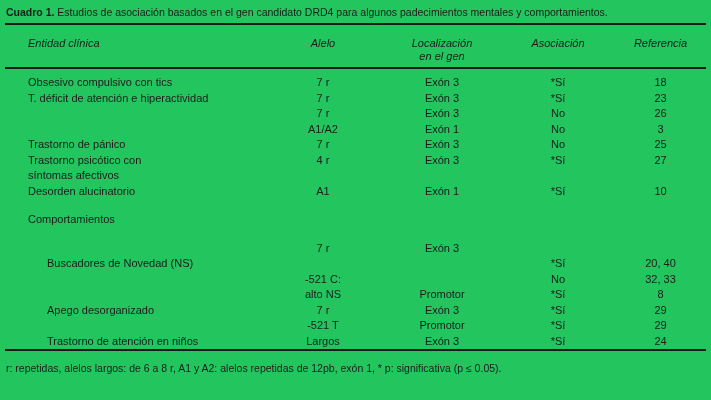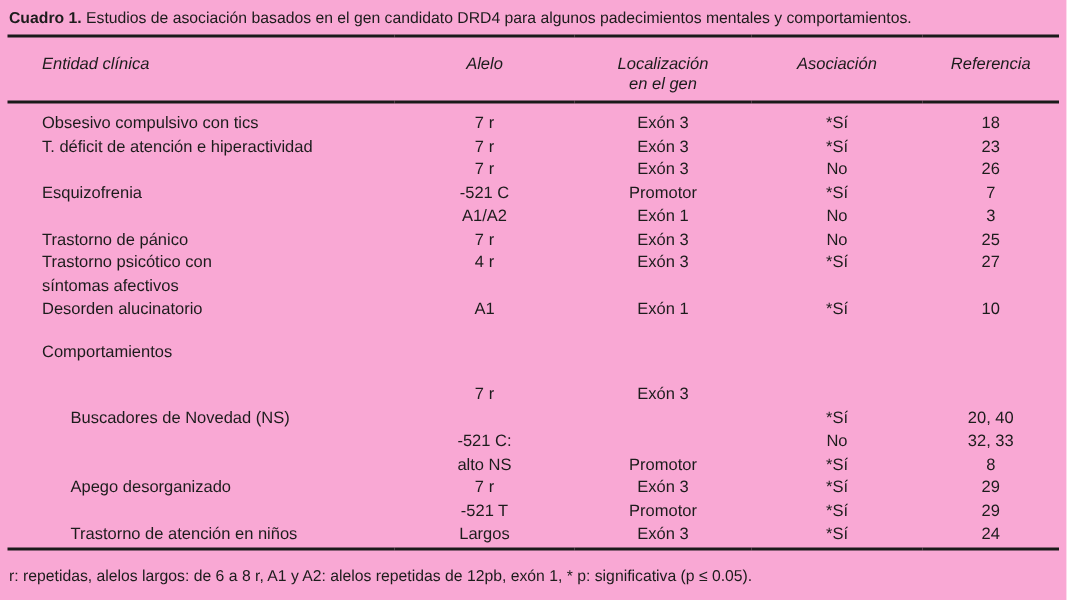--- a/index.html
+++ b/index.html
@@ -1,20 +1,20 @@
 <!DOCTYPE html>
 <html><head>
 <meta charset="utf-8">
 <style>
   html, body { margin: 0; padding: 0; background: #ffffff; }
   .page {
     width: 711px;
     height: 400px;
     box-sizing: border-box;
-    background: #f9a8d4;
+    background: #22c55e;
     font-family: "Liberation Sans", "DejaVu Sans", sans-serif;
     color: #1c1c1c;
     padding: 4px 5px 0 5px;
     overflow: hidden;
   }
   .caption {
     font-size: 10.5px;
     line-height: 14px;
     padding: 1px 0 4px 1px;
     white-space: nowrap;
@@ -109,27 +109,20 @@
           <td>23</td>
         </tr>
         <tr>
           <td class="entidad"></td>
           <td>7 r</td>
           <td>Exón 3</td>
           <td>No</td>
           <td>26</td>
         </tr>
         <tr>
-          <td class="entidad">Esquizofrenia</td>
-          <td>-521 C</td>
-          <td>Promotor</td>
-          <td>*Sí</td>
-          <td>7</td>
-        </tr>
-        <tr>
           <td class="entidad"></td>
           <td>A1/A2</td>
           <td>Exón 1</td>
           <td>No</td>
           <td>3</td>
         </tr>
         <tr>
           <td class="entidad">Trastorno de pánico</td>
           <td>7 r</td>
           <td>Exón 3</td>

